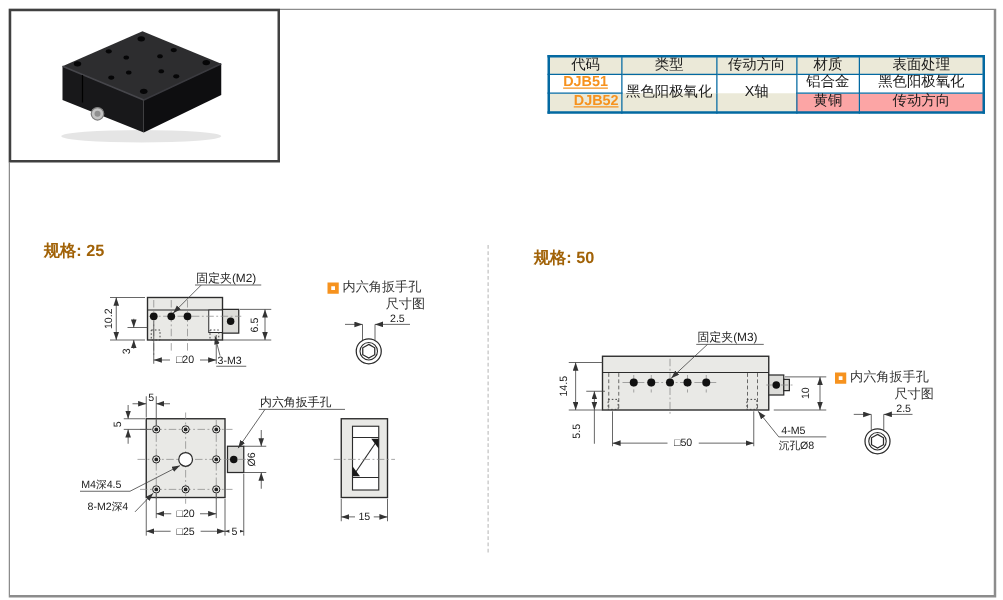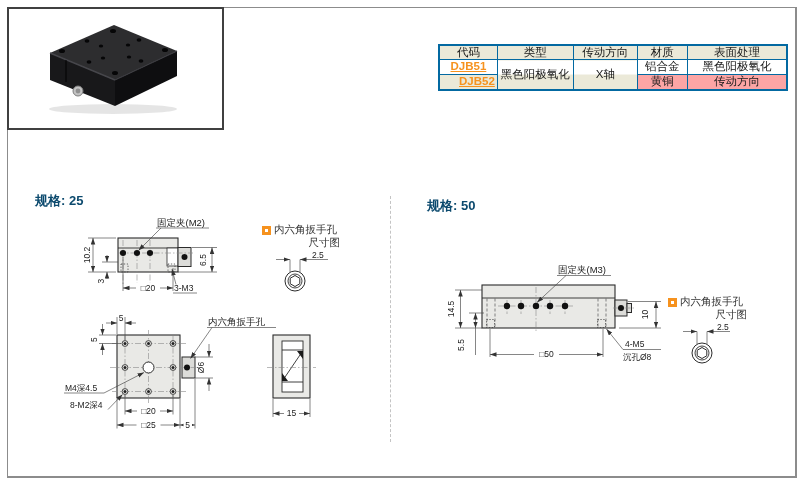--- a/index.html
+++ b/index.html
@@ -14,21 +14,21 @@
         font-size:11.5px;line-height:1;table-layout:fixed;}
   .spec-table,.spec-table th,.spec-table td{border:1px solid #0369a1;}
   .spec-table{border-width:2px;}
   .spec-table th{background:#ebe9d8;font-weight:normal;height:13px;padding:0 2px;}
   .spec-table td{text-align:center;height:14px;padding:0 2px;}
   .row-alt td{background:#fca5a5;}
   td.code-cell{color:#f6921e;font-weight:bold;background:#fff;text-decoration:underline;}
   .row-alt td.code-cell{background:#ebe9d8;padding-left:19px;}
   td.merged{background:linear-gradient(to bottom,#ffffff 0%,#ffffff 50%,#ebe9d8 50%,#ebe9d8 100%);}
   
-  .spec-heading{position:absolute;color:#0c4a6e;font-weight:bold;font-size:13px;}
+  .spec-heading{position:absolute;color:#a16207;font-weight:bold;font-size:13px;}
   .divider{position:absolute;left:390px;top:196px;height:246px;width:0;
         border-left:1px dashed #c4c4c4;}
   
   svg text{font-family:"Liberation Sans","DejaVu Sans",sans-serif;font-size:8.5px;fill:#222;}
   svg text.zh{font-size:9.5px;}
   .fillbody{fill:#e9e9e6;stroke:#2b2b2b;stroke-width:1.1;}
   .fillknob{fill:#dcdcd9;stroke:#2b2b2b;stroke-width:1;}
   .ol{stroke:#2b2b2b;stroke-width:0.9;fill:none;}
   .dim{stroke:#444;stroke-width:0.65;fill:none;}
   .cl{stroke:#8a8a8a;stroke-width:0.6;stroke-dasharray:6 2 1.5 2;fill:none;}

